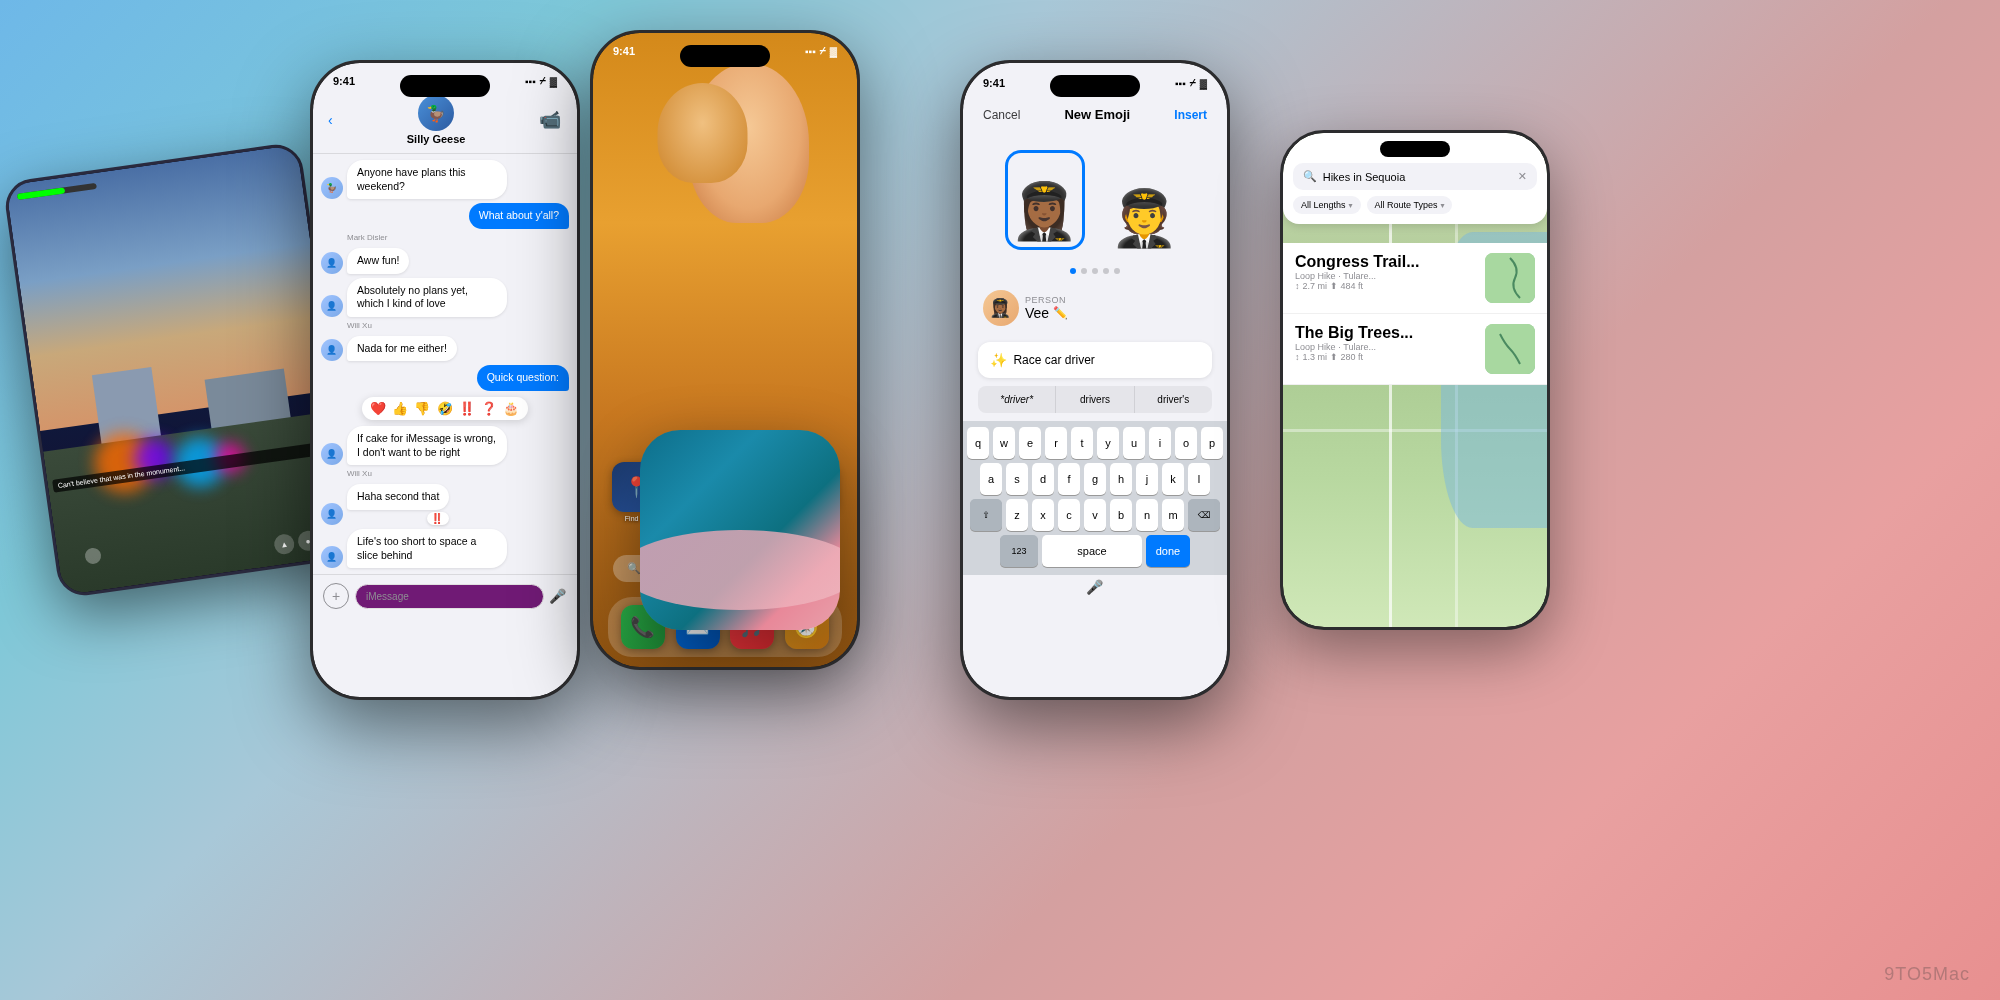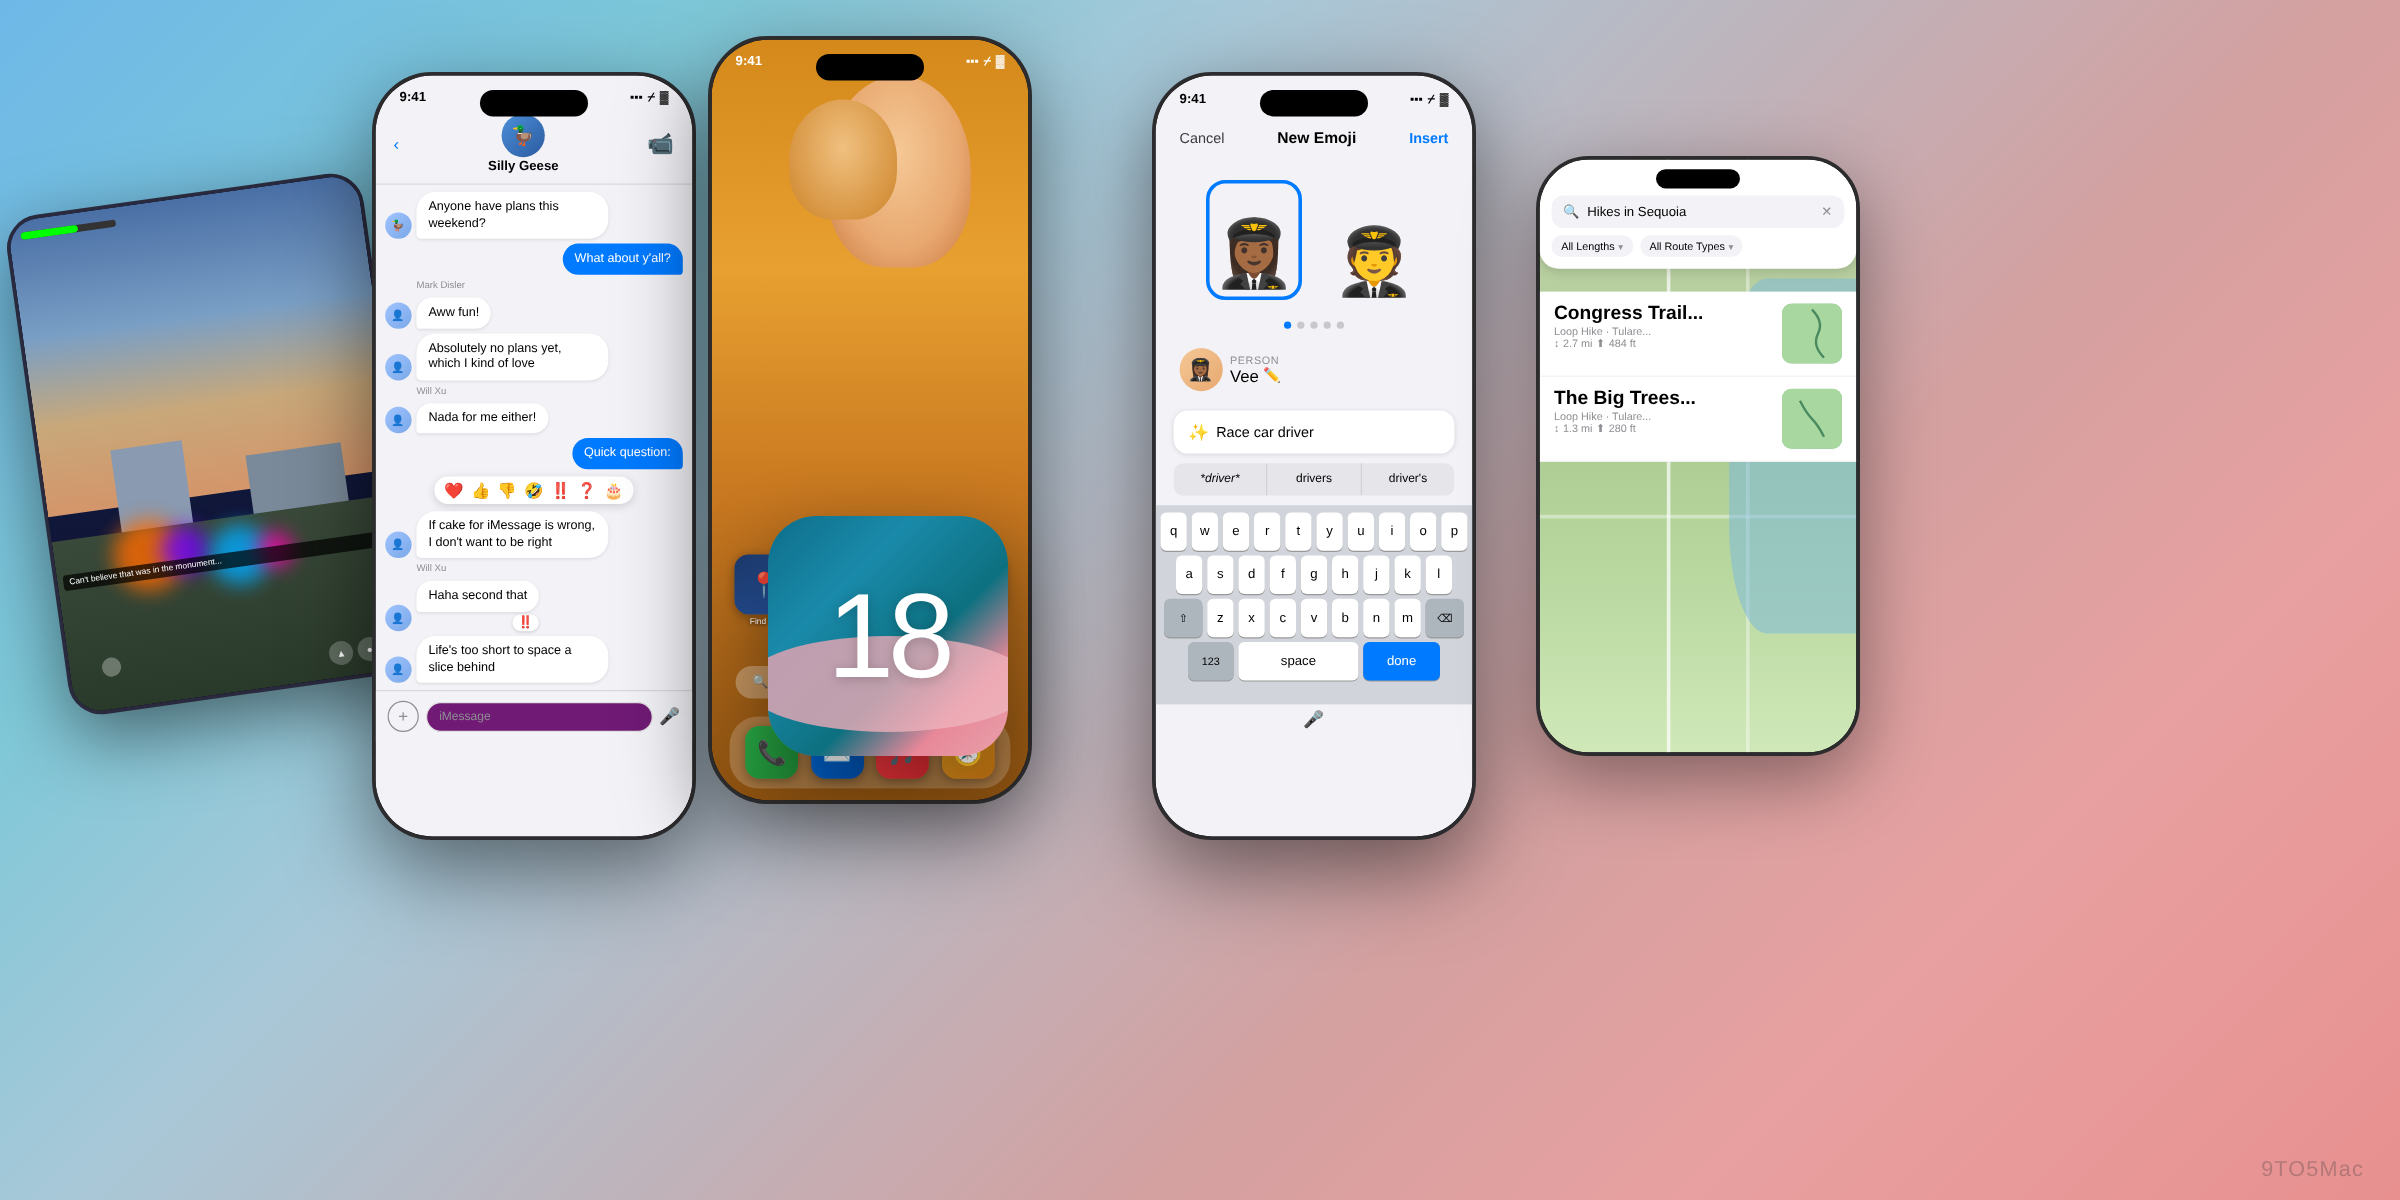--- a/index.html
+++ b/index.html
@@ -750,38 +750,38 @@
 
     .key.wide { width: 32px; }
     .key.space-key {
       width: 100px;
       font-size: 11px;
     }
 
     .key.done-key {
       background: #007aff;
       color: white;
-      width: 64px;
+      width: 44px;
       font-size: 11px;
     }
 
     .key.num-key {
       width: 38px;
     }
 
     .key.delete-key {
       background: #adb5bd;
       width: 32px;
     }
 
     .key-bottom-row {
       display: flex;
       justify-content: center;
       gap: 4px;
-      margin-bottom: 16px;
+      margin-bottom: 4px;
     }
 
     .mic-btn-bottom {
       display: flex;
       justify-content: center;
       margin-top: 4px;
     }
 
     .mic-icon-bottom {
       color: #666;
@@ -1208,21 +1208,20 @@
         </div>
         <div style="text-align:center;">
           <div class="app-icon icon-compass" style="width:44px;height:44px;">🧭</div>
         </div>
       </div>
     </div>
   </div>
 
   <div class="ios18-logo">
     <div class="ios18-wave"></div>
-    <span class="ios18-number">18</span>
   </div>
 
   <div class="phone-emoji">
     <div class="phone-notch"></div>
     <div class="emoji-screen">
 
       <div class="emoji-status-bar">
         <span>9:41</span>
         <div class="status-icons">
           <span>▪▪▪</span>

